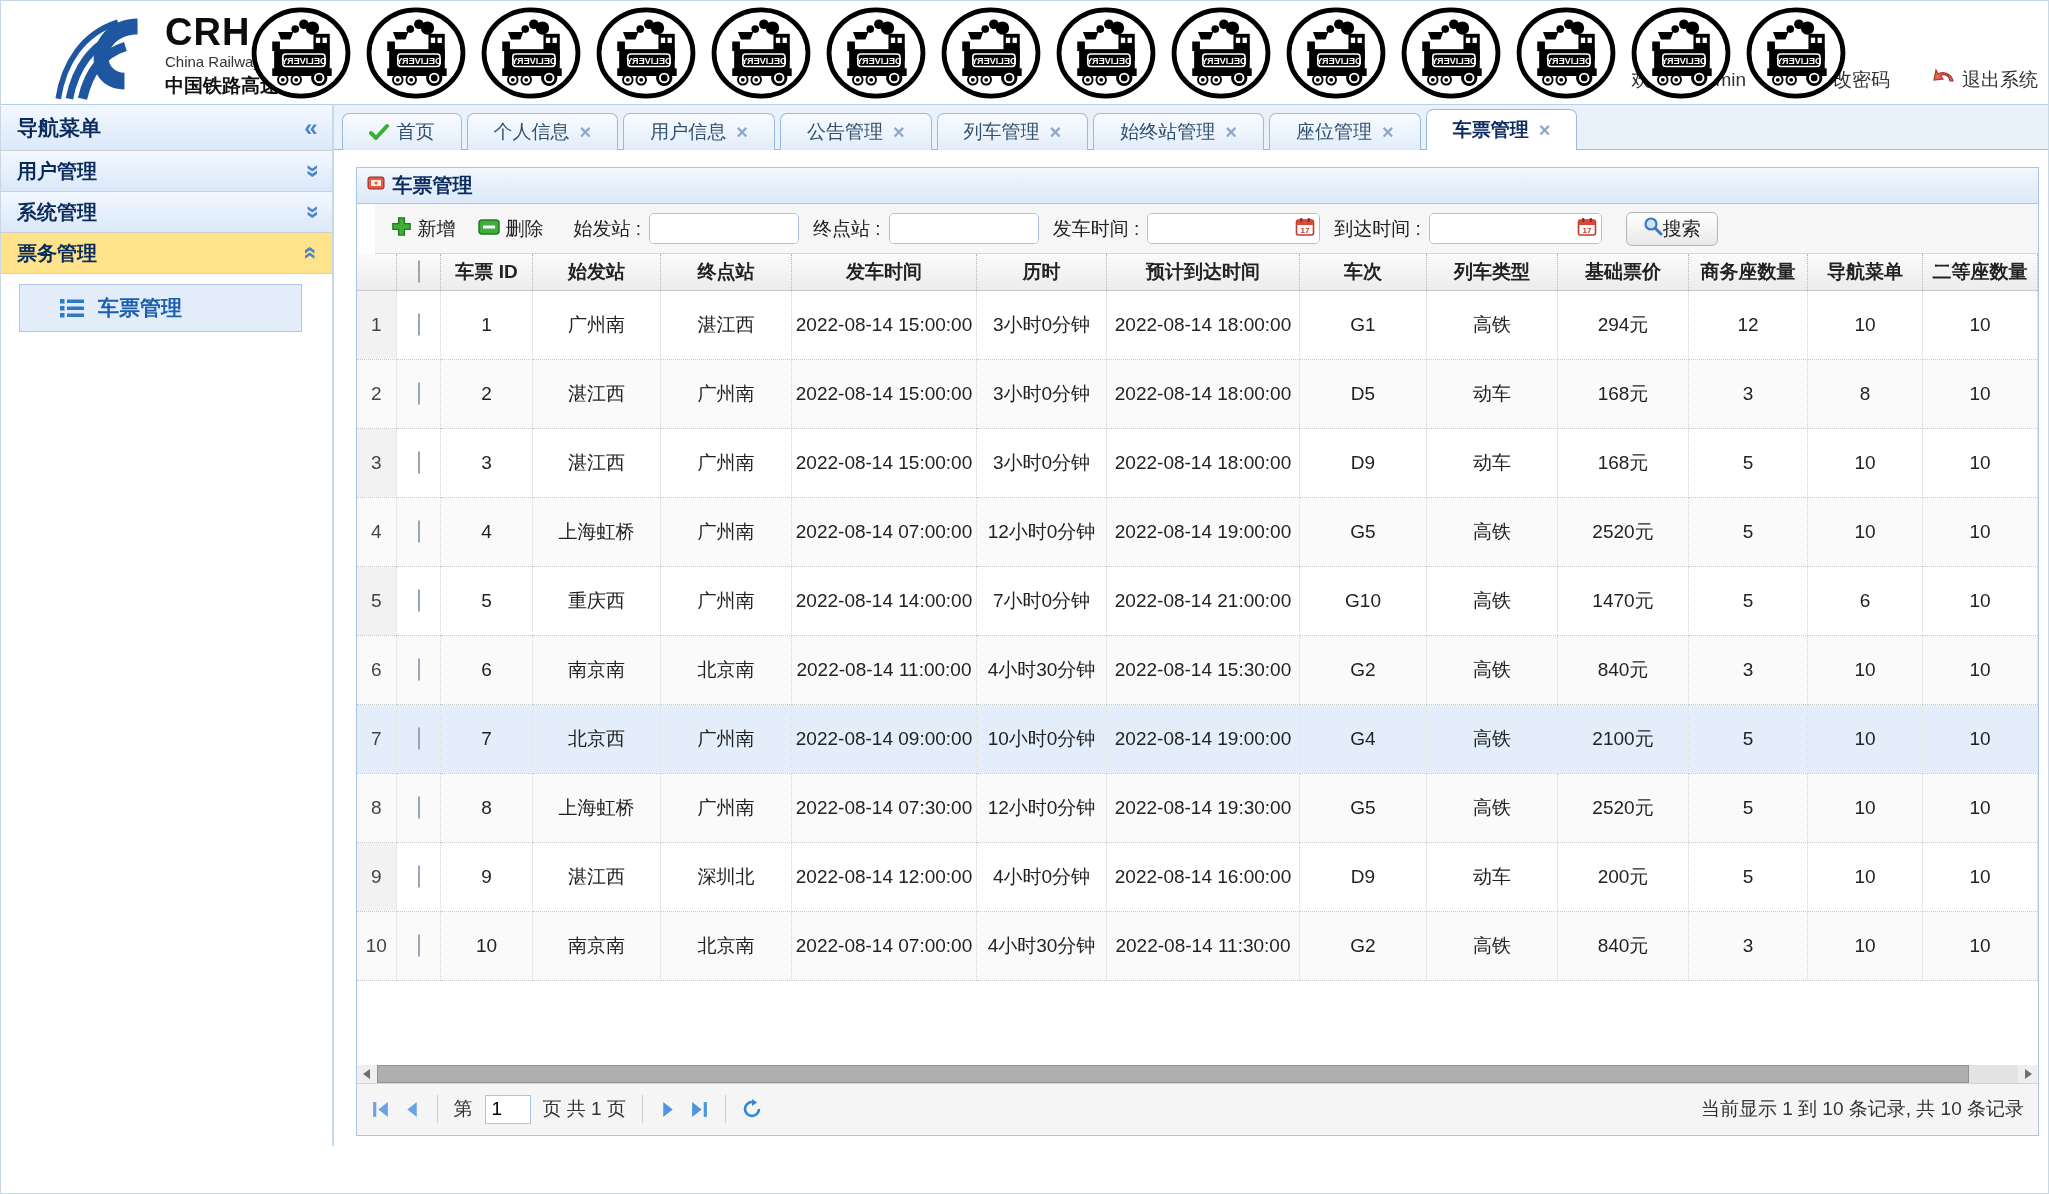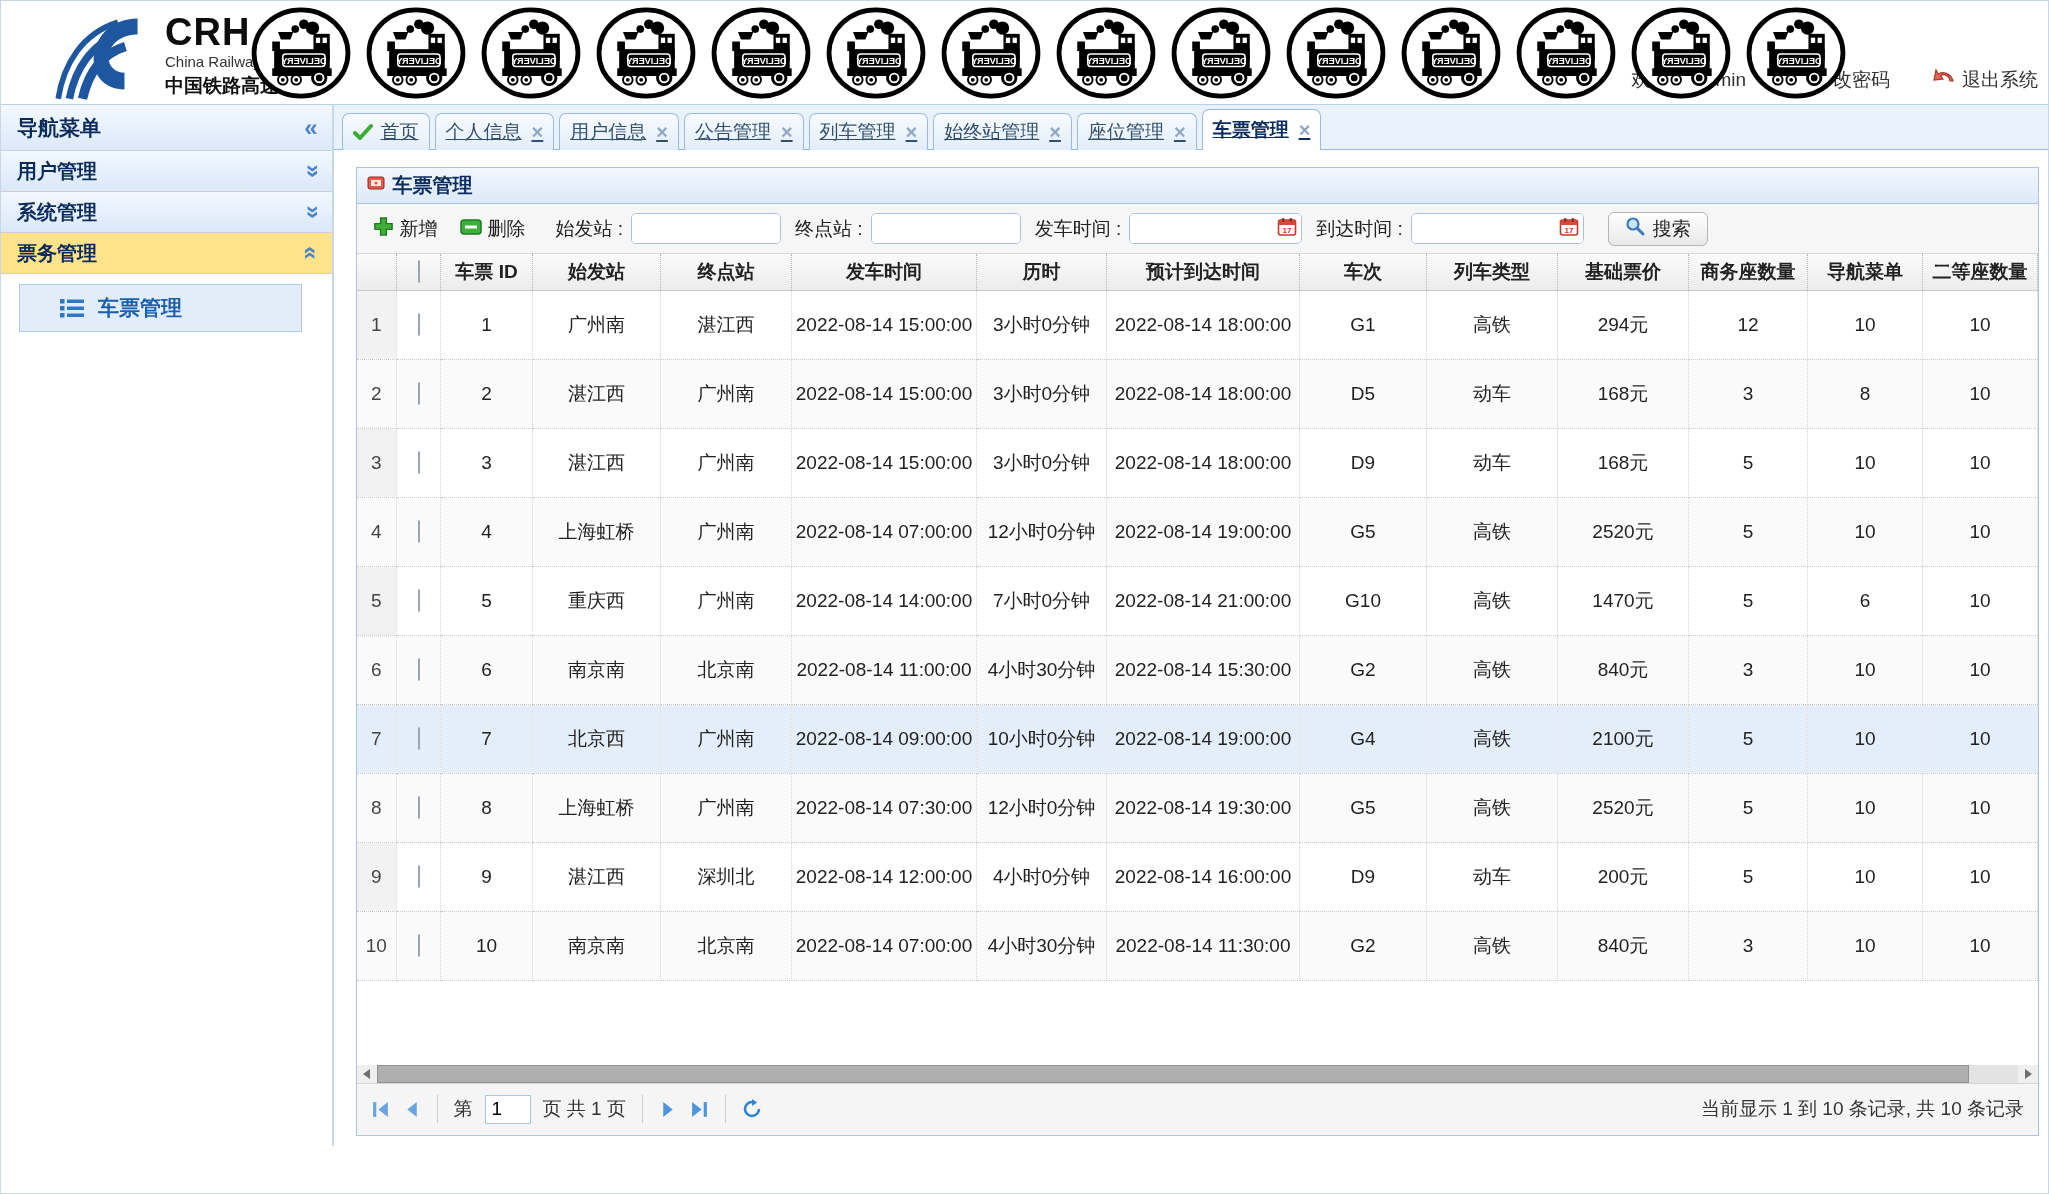--- a/index.html
+++ b/index.html
@@ -42,42 +42,42 @@
   .acc-body { padding:10px 0 0 0; }
   .nav-item { margin:0 30px 0 18px; height:48px; display:flex; align-items:center; gap:14px;
     background:#E2EDF9; border:1px solid #AFC9E6; padding-left:40px;
     font-size:21px; font-weight:bold; color:#1B5FAF; cursor:pointer; }
   .list-icon { display:inline-block; width:24px; height:19px; }
 
   
   .main { flex:1; background:#fff; position:relative; }
   .tabbar { height:45px; background:#E9F1FB; border-bottom:1px solid #98B9DF;
     display:flex; align-items:flex-end; padding-left:8px; }
-  .tab { display:flex; align-items:center; gap:8px; height:37px; margin-right:5px; padding:0 10px;
+  .tab { display:flex; align-items:center; gap:8px; height:37px; margin-right:5px; padding:0 26px;
     background:linear-gradient(#F8FBFF,#E2EDFA); border:1px solid #9CBADF; border-bottom:none;
-    border-radius:7px 7px 0 0; font-size:19px; color:#33506E; cursor:pointer; position:relative; top:1px;text-decoration:underline; }
+    border-radius:7px 7px 0 0; font-size:19px; color:#33506E; cursor:pointer; position:relative; top:1px; }
   .tab.active { background:#fff; font-weight:bold; color:#0C2D60; height:41px; }
   .tab .close { font-size:20px; font-weight:bold; color:#8FA8C8; margin-left:2px; }
   .tab .tabicon { display:inline-flex; }
 
   
   .panel { margin:17px 9px 0 22px; border:1px solid #A9C4E4; background:#fff; }
   .panel-title { height:36px; background:linear-gradient(#F2F7FE,#DCE9F8); border-bottom:1px solid #A9C4E4;
     display:flex; align-items:center; gap:8px; padding-left:10px;
     font-size:20px; font-weight:bold; color:#0C2D60; }
   .toolbar { height:50px; background:#F6F6F6; border-bottom:1px solid #D8D8D8;
-    display:flex; align-items:center; gap:10px; padding:0 10px; font-size:19px; color:#222; }
+    display:flex; align-items:center; gap:10px; padding:0 10px; font-size:19px; color:#222;margin-left:18px; }
   .tbtn { display:flex; align-items:center; gap:6px; padding:4px 6px; cursor:pointer; border-radius:4px; }
   .tb-label { margin-left:14px; white-space:nowrap; }
   .tb-input { height:31px; width:150px; border:1px solid #A9C0DE; border-radius:5px; background:#fff;
     display:flex; align-items:center; justify-content:flex-end; overflow:hidden; }
   .tb-input input { border:none; outline:none; flex:1; height:100%; font-size:18px; padding:0 6px; min-width:0; }
   .tb-input.with-cal { width:173px; }
   .cal-btn { width:28px; height:100%; display:flex; align-items:center; justify-content:center; cursor:pointer; background:#fff; border:none; }
-  .search-btn { margin-left:14px; display:flex; align-items:center; gap:8px; height:34px; padding:0 16px;
+  .search-btn { margin-left:14px; display:flex; align-items:center; gap:0; height:34px; padding:0 16px;
     background:linear-gradient(#FFFFFF,#E8E8E8); border:1px solid #B5B5B5; border-radius:6px;
     font-size:19px; color:#222; cursor:pointer; }
 
   
   table.grid { border-collapse:collapse; table-layout:fixed; width:1681px; font-size:19px; color:#222; }
   .grid th { height:36px; background:linear-gradient(#FAFAFA,#ECECEC); font-weight:bold;
     border-bottom:1px solid #C9C9C9; border-right:1px dotted #B8B8B8; text-align:center; cursor:pointer; }
   .grid td { height:69px; text-align:center; border-bottom:1px dotted #C8C8C8;
     border-right:1px dotted #D2D2D2; background:#fff; overflow:hidden; white-space:nowrap; }
   .grid tr:nth-child(even) td { background:#FAFAFA; }

